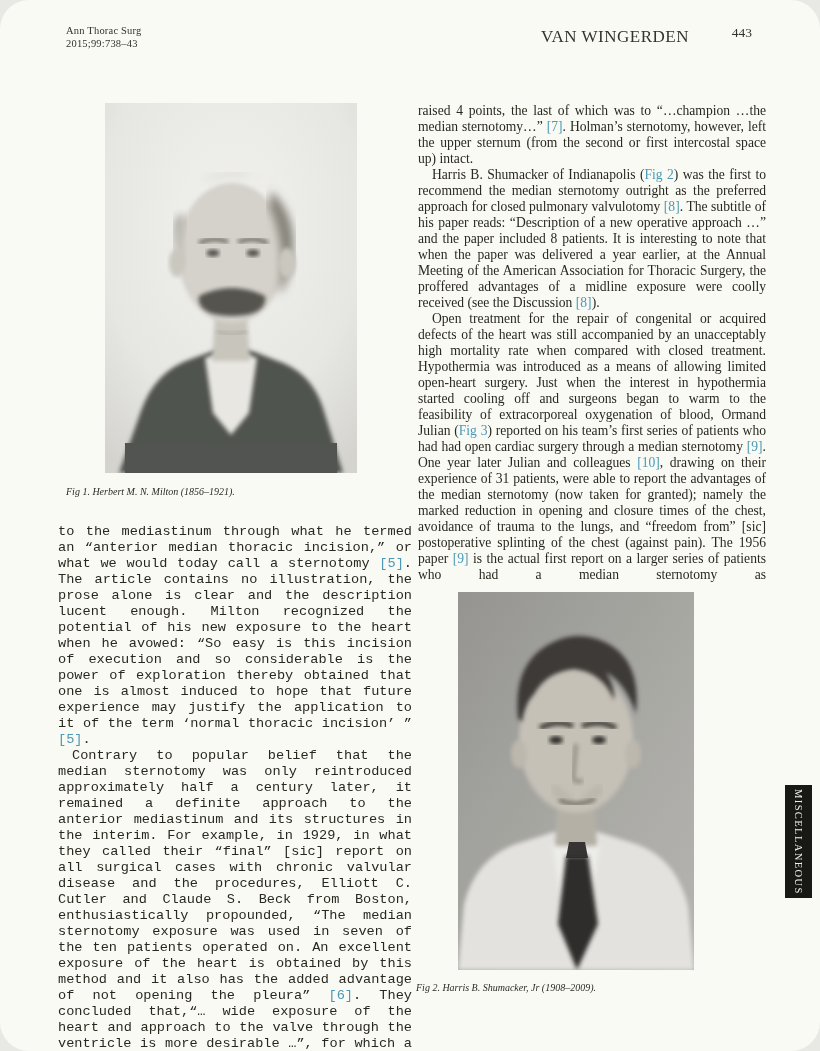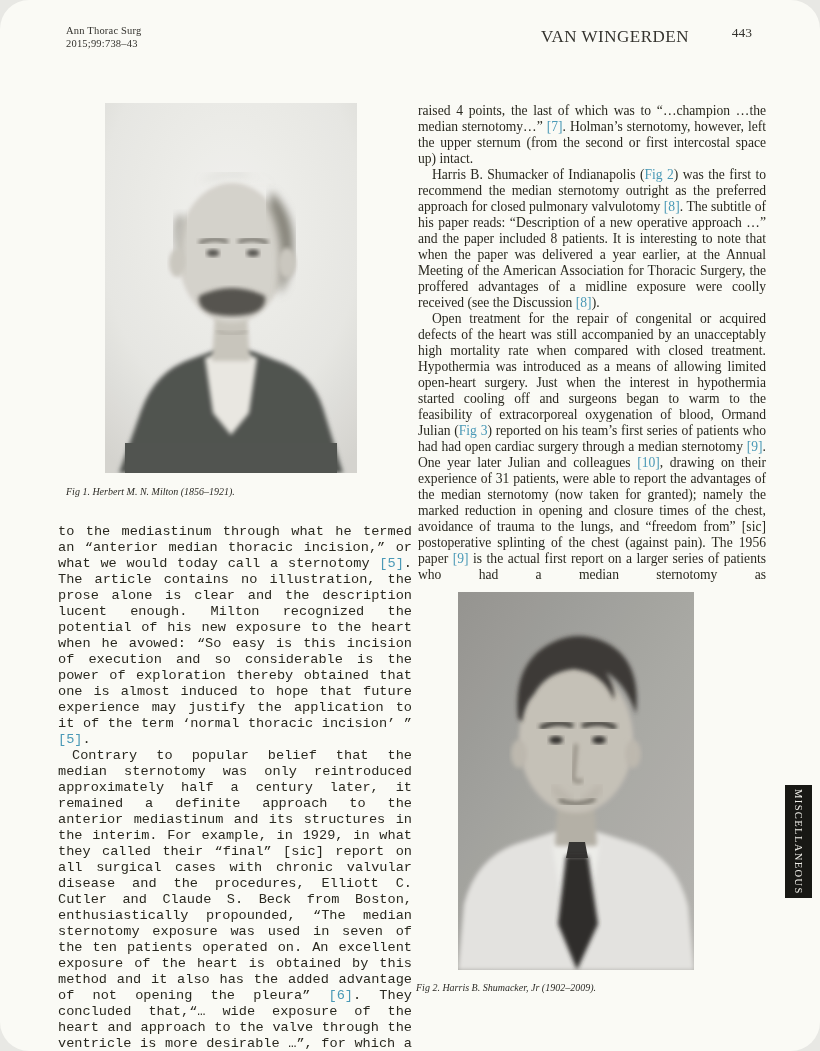--- a/index.html
+++ b/index.html
@@ -129,18 +129,18 @@
         <path d="M82 136 Q100 127 115 134" stroke="#3b372f" stroke-width="5" fill="none" filter="url(#s2)"></path>
         <path d="M124 134 Q142 127 158 136" stroke="#3b372f" stroke-width="5" fill="none" filter="url(#s2)"></path>
         <ellipse cx="98" cy="148" rx="7" ry="4" fill="#2f2c26" filter="url(#s2)"></ellipse>
         <ellipse cx="141" cy="148" rx="7" ry="4" fill="#2f2c26" filter="url(#s2)"></ellipse>
         <path d="M118 152 L115 186 Q118 192 125 188" stroke="#998f7b" stroke-width="4" fill="none" filter="url(#s2)"></path>
         <path d="M95 194 Q102 206 114 209" stroke="#a89f8b" stroke-width="3" fill="none" filter="url(#s4)"></path>
         <path d="M143 194 Q136 206 124 209" stroke="#a89f8b" stroke-width="3" fill="none" filter="url(#s4)"></path>
         <path d="M101 208 Q118 216 137 207" stroke="#6b6352" stroke-width="3.5" fill="none" filter="url(#s2)"></path>
       </svg>
     </div>
-    <div class="figcap" id="fig2cap">Fig 2. Harris B. Shumacker, Jr (1902–2009).</div>
+    <div class="figcap" id="fig2cap">Fig 2. Harris B. Shumacker, Jr (1908–2009).</div>
   </div>
 
   <div id="tab">MISCELLANEOUS</div>
 
 </div>
 
 </body></html>

